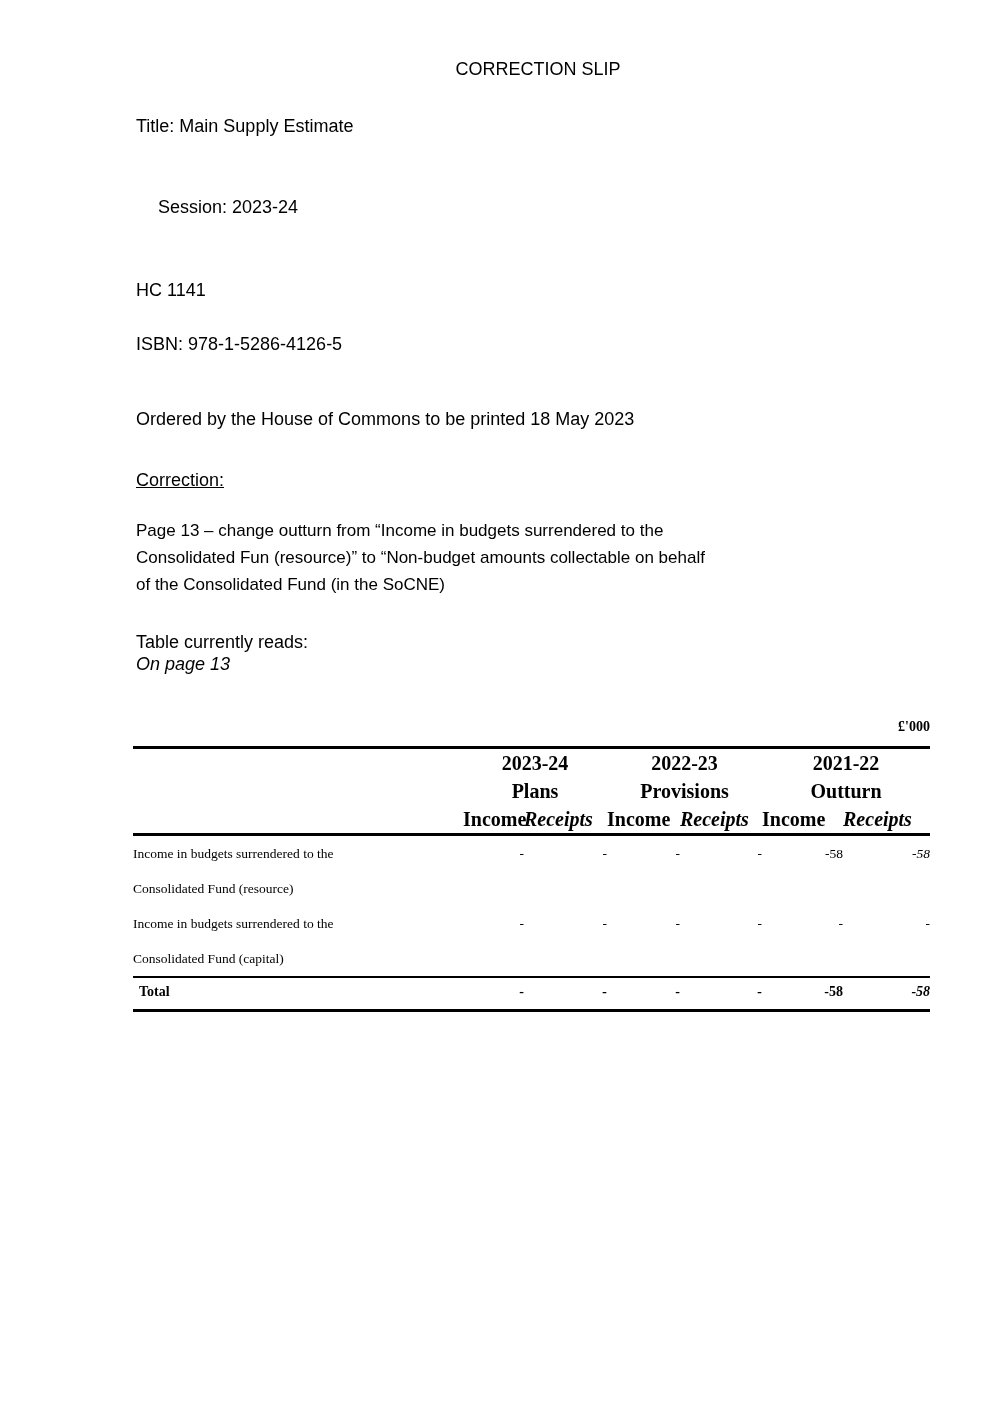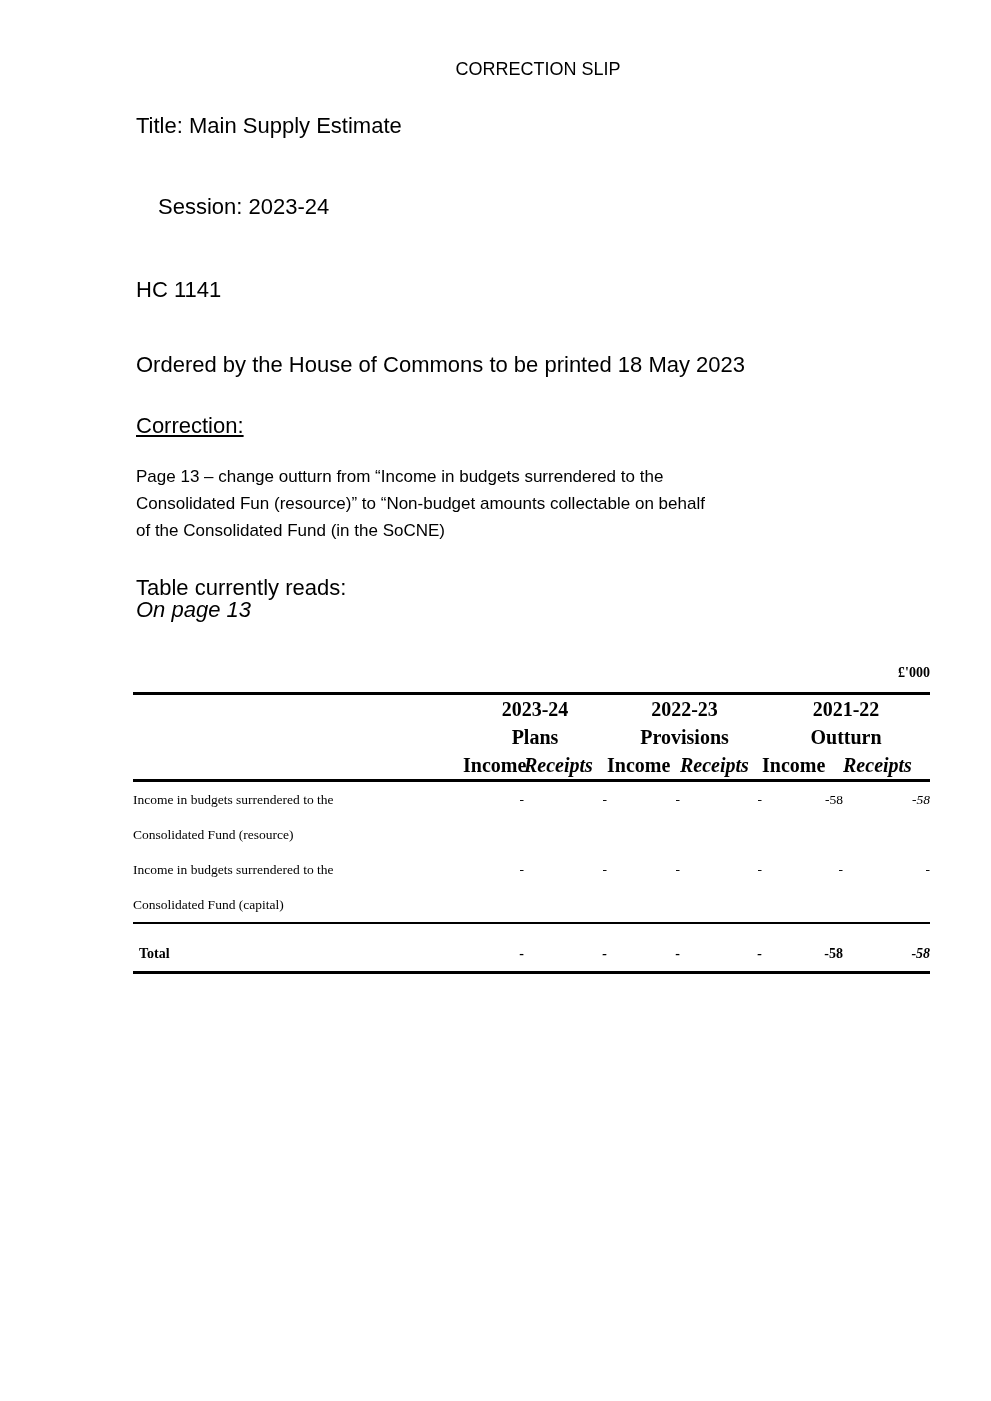--- a/index.html
+++ b/index.html
@@ -10,21 +10,21 @@
     overflow: hidden;
     position: relative;
   }
   .page { box-sizing: border-box; width: 991px; padding: 58px 51px 0 136px; }
 
   .doc-heading {
     text-align: center;
     font-size: 18px;
     line-height: 22px;
   }
-  .line { font-size: 22px; line-height: 22px; }
+  .line { font-size: 18px; line-height: 22px; }
   .mt-title    { margin-top: 35px; }
   .mt-session  { margin-top: 59px; margin-left: 22px; }
   .mt-hc       { margin-top: 61px; }
   .mt-isbn     { margin-top: 32px; }
   .mt-ordered  { margin-top: 53px; }
   .mt-corr     { margin-top: 39px; }
   .underlined { text-decoration: underline; }
   .para { margin-top: 26px; }
   .para-line { font-size: 17px; line-height: 27px; }
   .mt-intro { margin-top: 33px; }
@@ -70,38 +70,39 @@
     font-size: 13.5px;
   }
   td.val-receipts { font-style: italic; }
 
   tr.total-row td {
     border-top: 2px solid #000;
     border-bottom: 3px solid #000;
     font-weight: bold;
     font-size: 14px;
     line-height: 20px;
-    padding: 20px 0 7px 0;
+    padding: 4px 0 7px 0;
     vertical-align: middle;
   }
   tr.total-row td.row-label { padding-left: 6px; }
 </style>
 </head>
 <body>
 
 <div class="page">
 
   <div class="doc-heading">CORRECTION SLIP</div>
 
   <div class="line mt-title">Title: Main Supply Estimate</div>
 
   <div class="line mt-session">Session: 2023-24</div>
 
   <div class="line mt-hc">HC 1141</div>
 
+  <div class="line mt-isbn">ISBN: 978-1-5286-4126-5</div>
 
   <div class="line mt-ordered">Ordered by the House of Commons to be printed 18 May 2023</div>
 
   <div class="line mt-corr"><span class="underlined">Correction:</span></div>
 
   <div class="para">
     <div class="para-line">Page 13 – change outturn from “Income in budgets surrendered to the</div>
     <div class="para-line">Consolidated Fun (resource)” to “Non-budget amounts collectable on behalf</div>
     <div class="para-line">of the Consolidated Fund (in the SoCNE)</div>
   </div>

